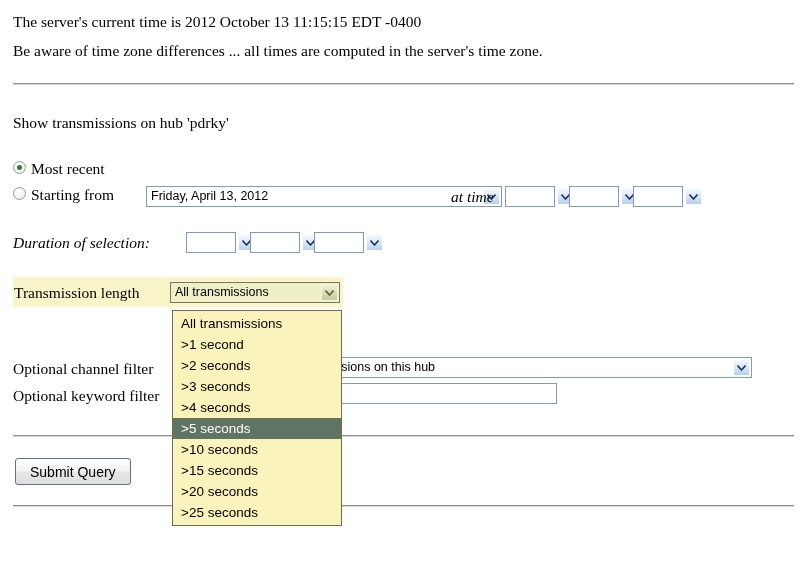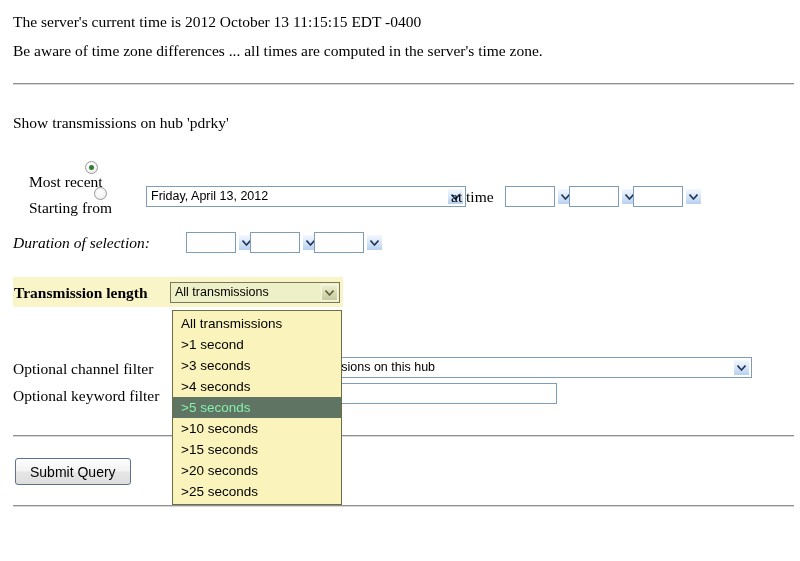--- a/index.html
+++ b/index.html
@@ -54,26 +54,25 @@
     position: absolute;
     left: 13px;
     top: 114px;
     white-space: nowrap;
     font-size: 15.5px;
   }
 
   
   .radio-row {
     position: absolute;
-    left: 29px;
+    left: 13px;
     display: flex;
-    align-items: flex-end;
-    white-space: nowrap;
-    font-size: 15.5px;
-    flex-direction: column;
+    align-items: flex-start;
+    white-space: nowrap;
+    font-size: 15.5px;
   }
   #radio-most  { top: 161px; }
   #radio-start { top: 187px; }
 
   .radio {
     width: 13px;
     height: 13px;
     border-radius: 50%;
     border: 1px solid #9a9a9a;
     background:
@@ -126,28 +125,29 @@
     display: flex;
     align-items: center;
     justify-content: center;
   }
   .sel .arrow svg { display: block; }
 
   .dd-date {
     position: absolute;
     left: 146px;
     top: 186px;
-    width: 320px;
+    width: 356px;
   }
   .at-time {
     position: absolute;
     left: 451px;
     top: 188px;
     font-size: 15.5px;
     white-space: nowrap;
+    font-style: italic;
   }
   .time-group {
     position: absolute;
     top: 186px;
     display: flex;
     align-items: center;
   }
   #time-start { left: 505px; }
   .tsel { width: 49px; padding-left: 48px; }
   .colon {
@@ -175,21 +175,20 @@
     height: 30px;
     background: #faf5c8;
   }
   .tl-label {
     position: absolute;
     left: 14px;
     top: 284px;
     font-size: 15.5px;
     white-space: nowrap;
     z-index: 3;
-    font-weight: bold;
   }
   .tl-select {
     position: absolute;
     left: 170px;
     top: 282px;
     width: 170px;
     z-index: 4;
     border: 1px solid #7a7a5a;
     background: #eef0c8;
   }
@@ -214,21 +213,21 @@
   }
   .dd-list .opt {
     height: 21px;
     line-height: 21px;
     padding-left: 8px;
     white-space: nowrap;
     color: #000;
   }
   .dd-list .opt.selected {
     background: #5f7463;
-    color: #86efac;
+    color: #ffffff;
   }
 
   
   .opt-label {
     position: absolute;
     left: 13px;
     font-size: 15.5px;
     white-space: nowrap;
     z-index: 1;
   }
@@ -389,20 +388,21 @@
     <span class="arrow">
       <svg width="9" height="6" viewBox="0 0 9 6">
           <path d="M0.5 0.5 L4.5 5 L8.5 0.5" fill="none" stroke="#5d6049" stroke-width="1.6"></path>
         </svg>
     </span>
   </div>
 
   <div class="dd-list" id="tl-options">
       <div class="opt">All transmissions</div>
       <div class="opt">&gt;1 second</div>
+      <div class="opt">&gt;2 seconds</div>
       <div class="opt">&gt;3 seconds</div>
       <div class="opt">&gt;4 seconds</div>
       <div class="opt selected">&gt;5 seconds</div>
       <div class="opt">&gt;10 seconds</div>
       <div class="opt">&gt;15 seconds</div>
       <div class="opt">&gt;20 seconds</div>
       <div class="opt">&gt;25 seconds</div>
     </div>
 
   <hr class="rule" id="rule-mid">

